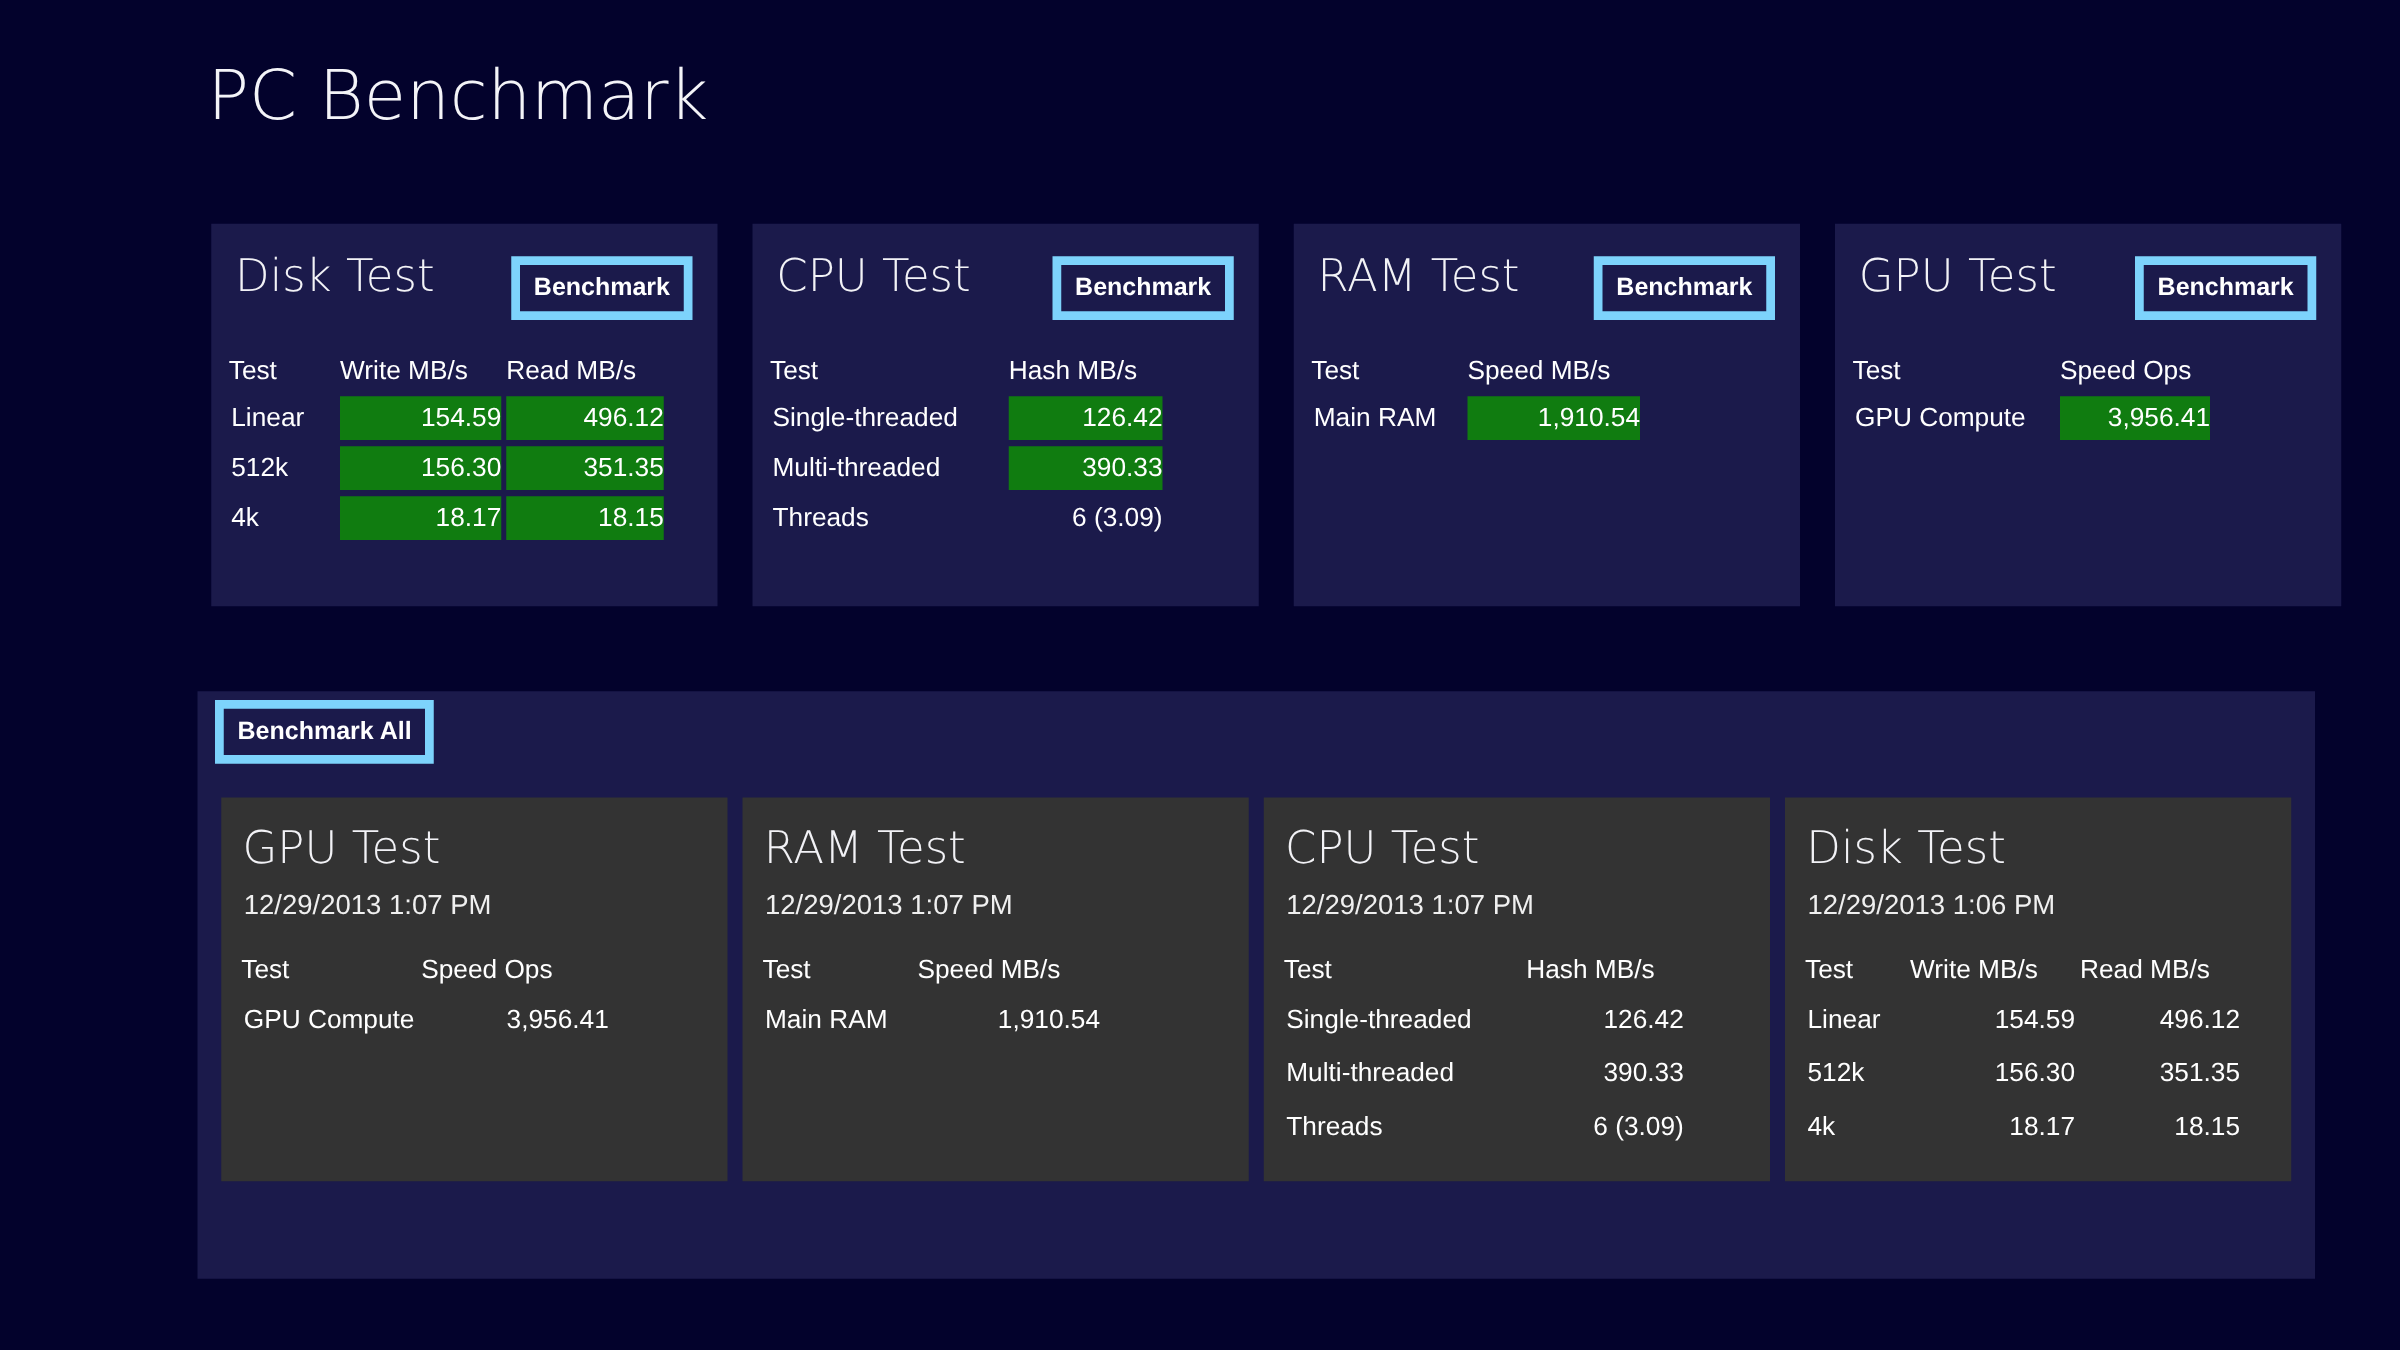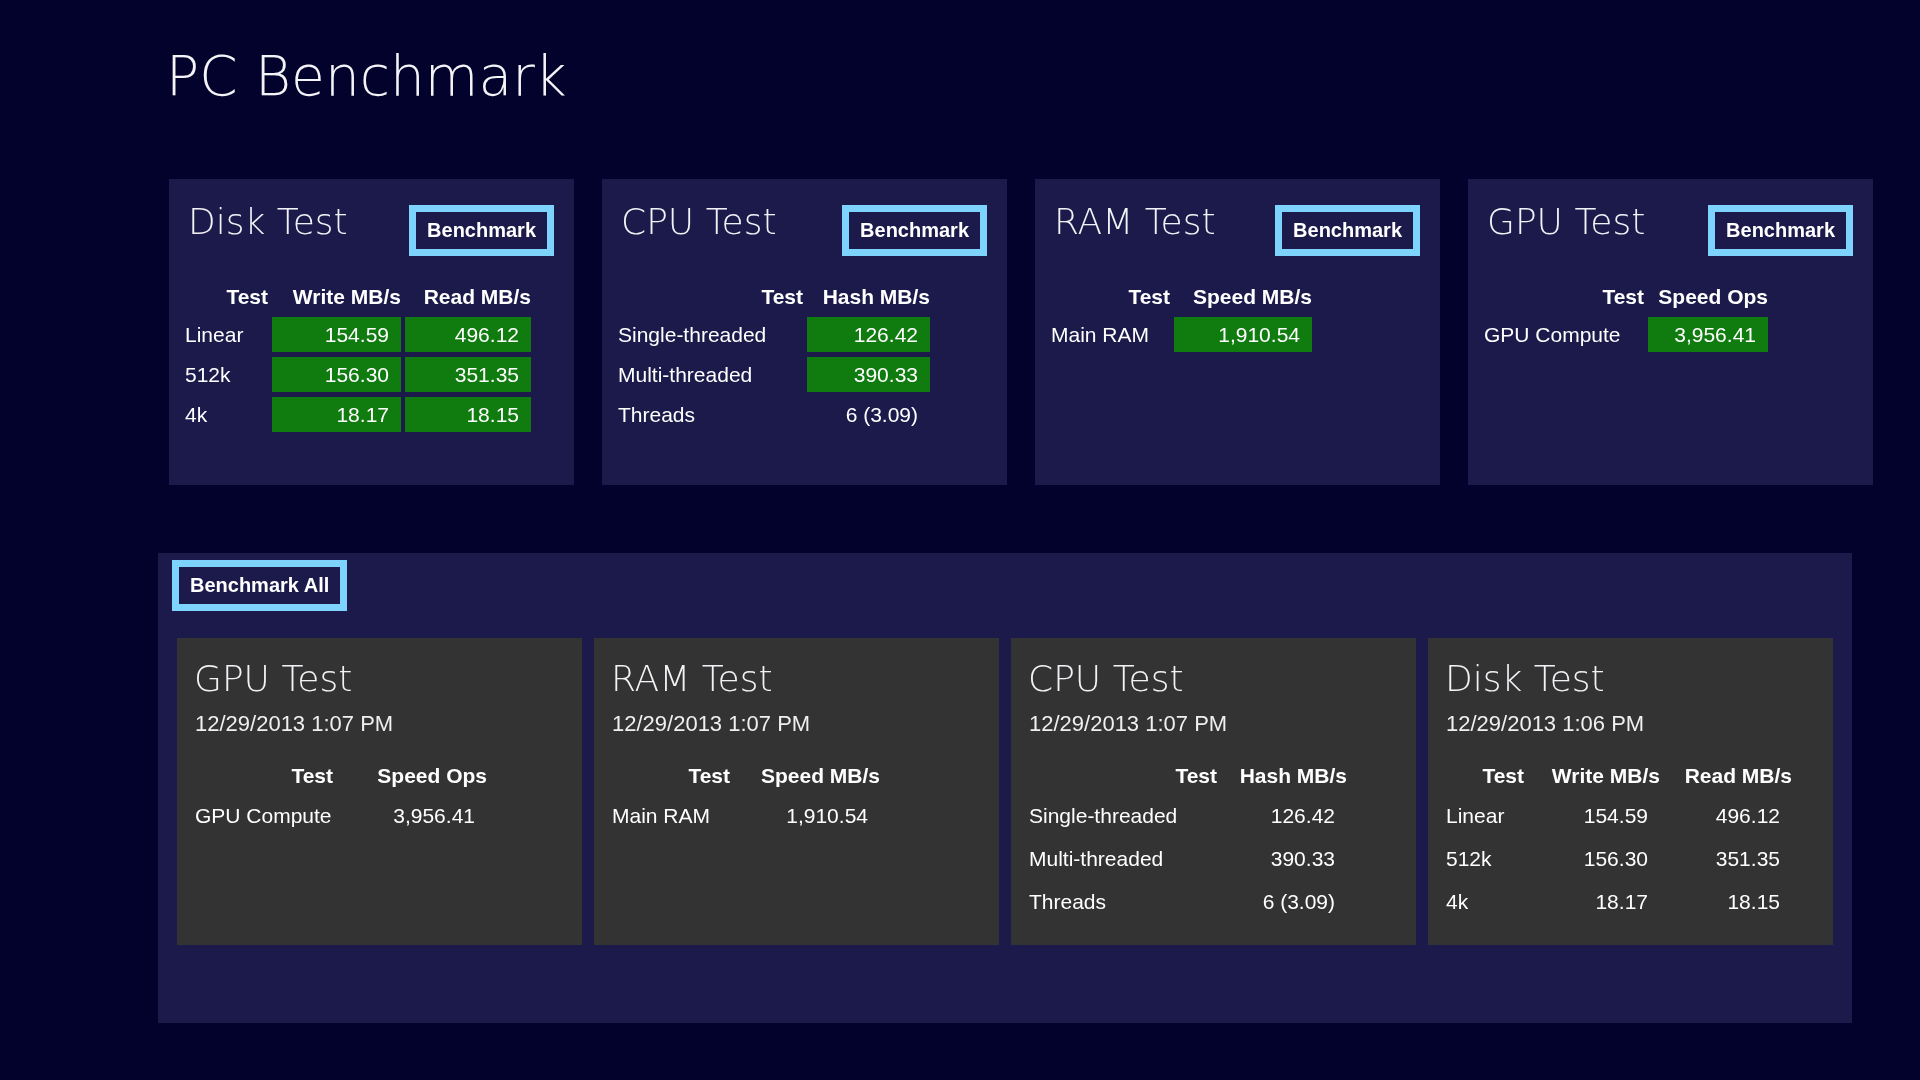--- a/index.html
+++ b/index.html
@@ -30,23 +30,23 @@
     background:transparent; border:7px solid #7dd3fc; color:#ffffff;
     font-weight:bold; font-size:20px; padding:7px 11px; margin-top:4px;
     font-family:"Liberation Sans",sans-serif; cursor:pointer; white-space:nowrap;
   }
 
   .tbl { display:grid; column-gap:4px; row-gap:5px; margin:26px 0 0 14px; font-size:21px; }
   .cols-disk  { grid-template-columns:85px 129px 126px; }
   .cols-cpu   { grid-template-columns:187px 123px; }
   .cols-ram   { grid-template-columns:121px 138px; }
   .cols-gpu   { grid-template-columns:162px 120px; }
-  .th { font-weight:bold; text-align:right; line-height:30px; height:30px; white-space:nowrap; }
+  .th { font-weight:normal; text-align:left; line-height:30px; height:30px; white-space:nowrap; }
   .rl { line-height:35px; height:35px; padding-left:2px; white-space:nowrap; }
-  .val { line-height:35px; height:35px; text-align:right; padding-right:12px; white-space:nowrap; }
+  .val { line-height:35px; height:35px; text-align:right; white-space:nowrap; }
   .val.green { background:#107c10; }
 
   
   .panel {
     position:absolute; left:158px; top:553px;
     width:1694px; height:470px; background:#1b1a4b;
     box-sizing:border-box;
   }
   .bench-all { margin:7px 0 0 14px; }
   .hist-row { position:absolute; left:19px; top:85px; display:flex; gap:12px; }

